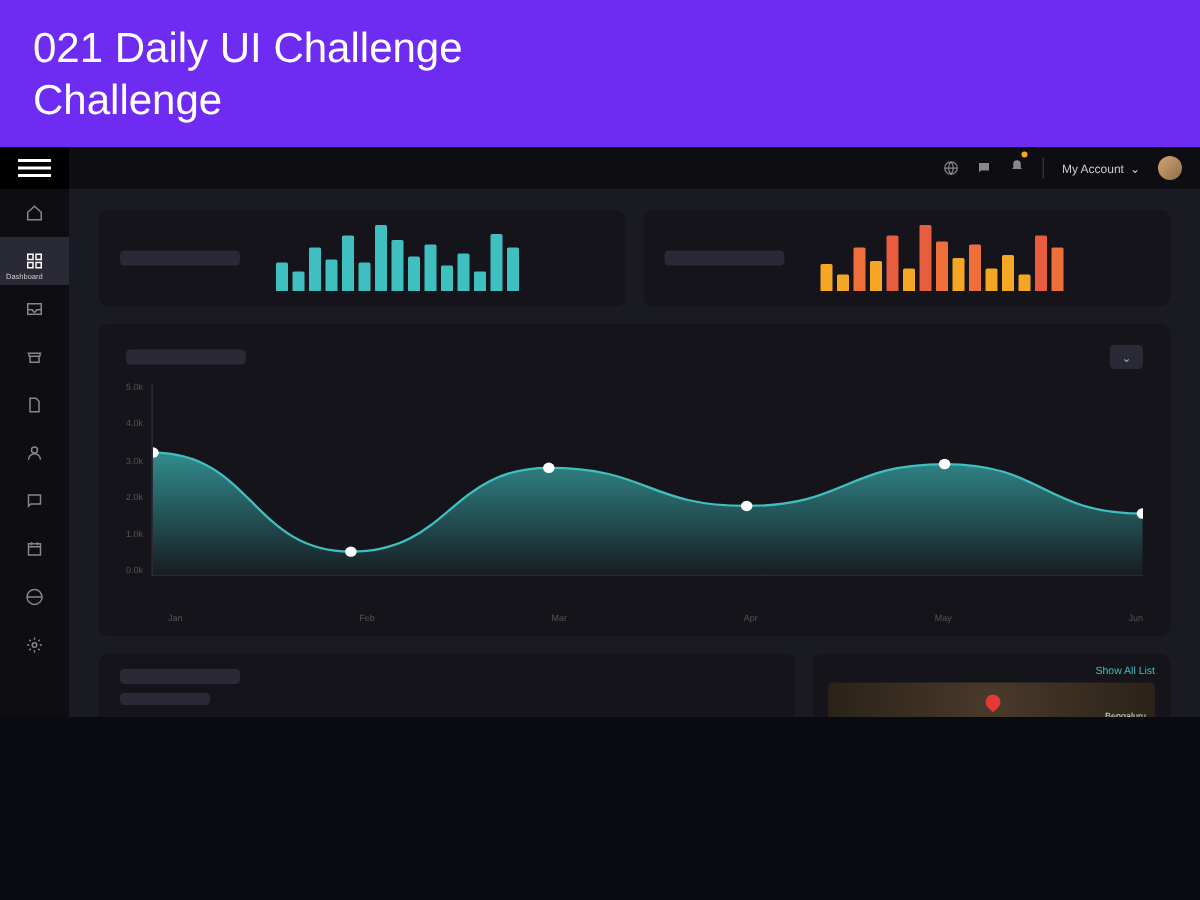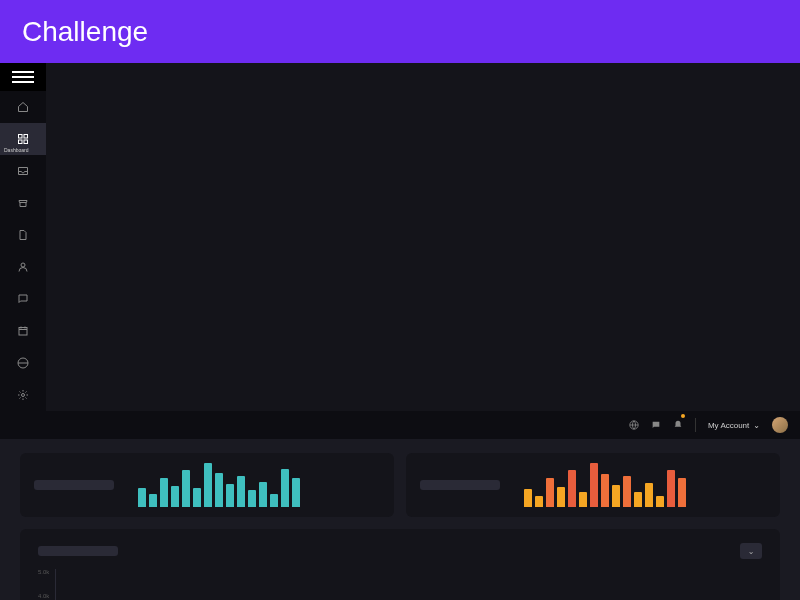--- a/index.html
+++ b/index.html
@@ -1,18 +1,18 @@
 <!DOCTYPE html>
 <html><head>
 <meta charset="utf-8">
 <style>
 * { margin: 0; padding: 0; box-sizing: border-box; }
 body { width: 800px; height: 600px; font-family: -apple-system, Helvetica, Arial, sans-serif; overflow: hidden; background: #0a0a12; }
 .banner { background: #6e2cf2; color: #fff; padding: 14px 22px; font-size: 28px; font-weight: 500; line-height: 1.25; }
-.app { display: flex; height: 380px; background: #14141a; flex-direction: column; }
+.app { display: flex; height: 380px; background: #14141a; }
 .sidebar { width: 46px; background: #0d0d12; display: flex; flex-direction: column; }
 .hamburger { height: 28px; display: flex; flex-direction: column; justify-content: center; gap: 3px; padding: 0 12px; background: #000; cursor: pointer; }
 .hamburger span { height: 2px; background: #fff; }
 .nav-item { height: 32px; display: flex; align-items: center; justify-content: center; cursor: pointer; position: relative; }
 .nav-item.active { background: #2a2a36; }
 .nav-item.active::after { content: attr(data-label); position: absolute; left: 4px; bottom: 2px; font-size: 5px; color: #ccc; }
 .nav-icon { width: 12px; height: 12px; color: #888; }
 .nav-item.active .nav-icon { color: #fff; }
 .main { flex: 1; display: flex; flex-direction: column; background: #1a1a22; }
 .topbar { height: 28px; background: #0d0d12; display: flex; align-items: center; justify-content: flex-end; gap: 12px; padding: 0 12px; }
@@ -46,20 +46,21 @@
 .pin { position: absolute; left: 48%; top: 30%; width: 10px; height: 10px; background: #e53935; border-radius: 50% 50% 50% 0; transform: rotate(-45deg); }
 .map-label { position: absolute; right: 6px; bottom: 2px; font-size: 6px; color: #ddd; }
 .notif-dot { width: 4px; height: 4px; background: #f5a623; border-radius: 50%; position: absolute; }
 .bell-wrap { position: relative; }
 .bell-wrap .notif-dot { top: -2px; right: -2px; }
 </style>
 </head>
 <body>
 
 <div class="banner">
+  <div>021 Daily UI Challenge</div>
   <div>Challenge</div>
 </div>
 
 <div class="app">
 
   <div class="sidebar">
     <div class="hamburger">
       <span></span>
         <span></span>
         <span></span>

